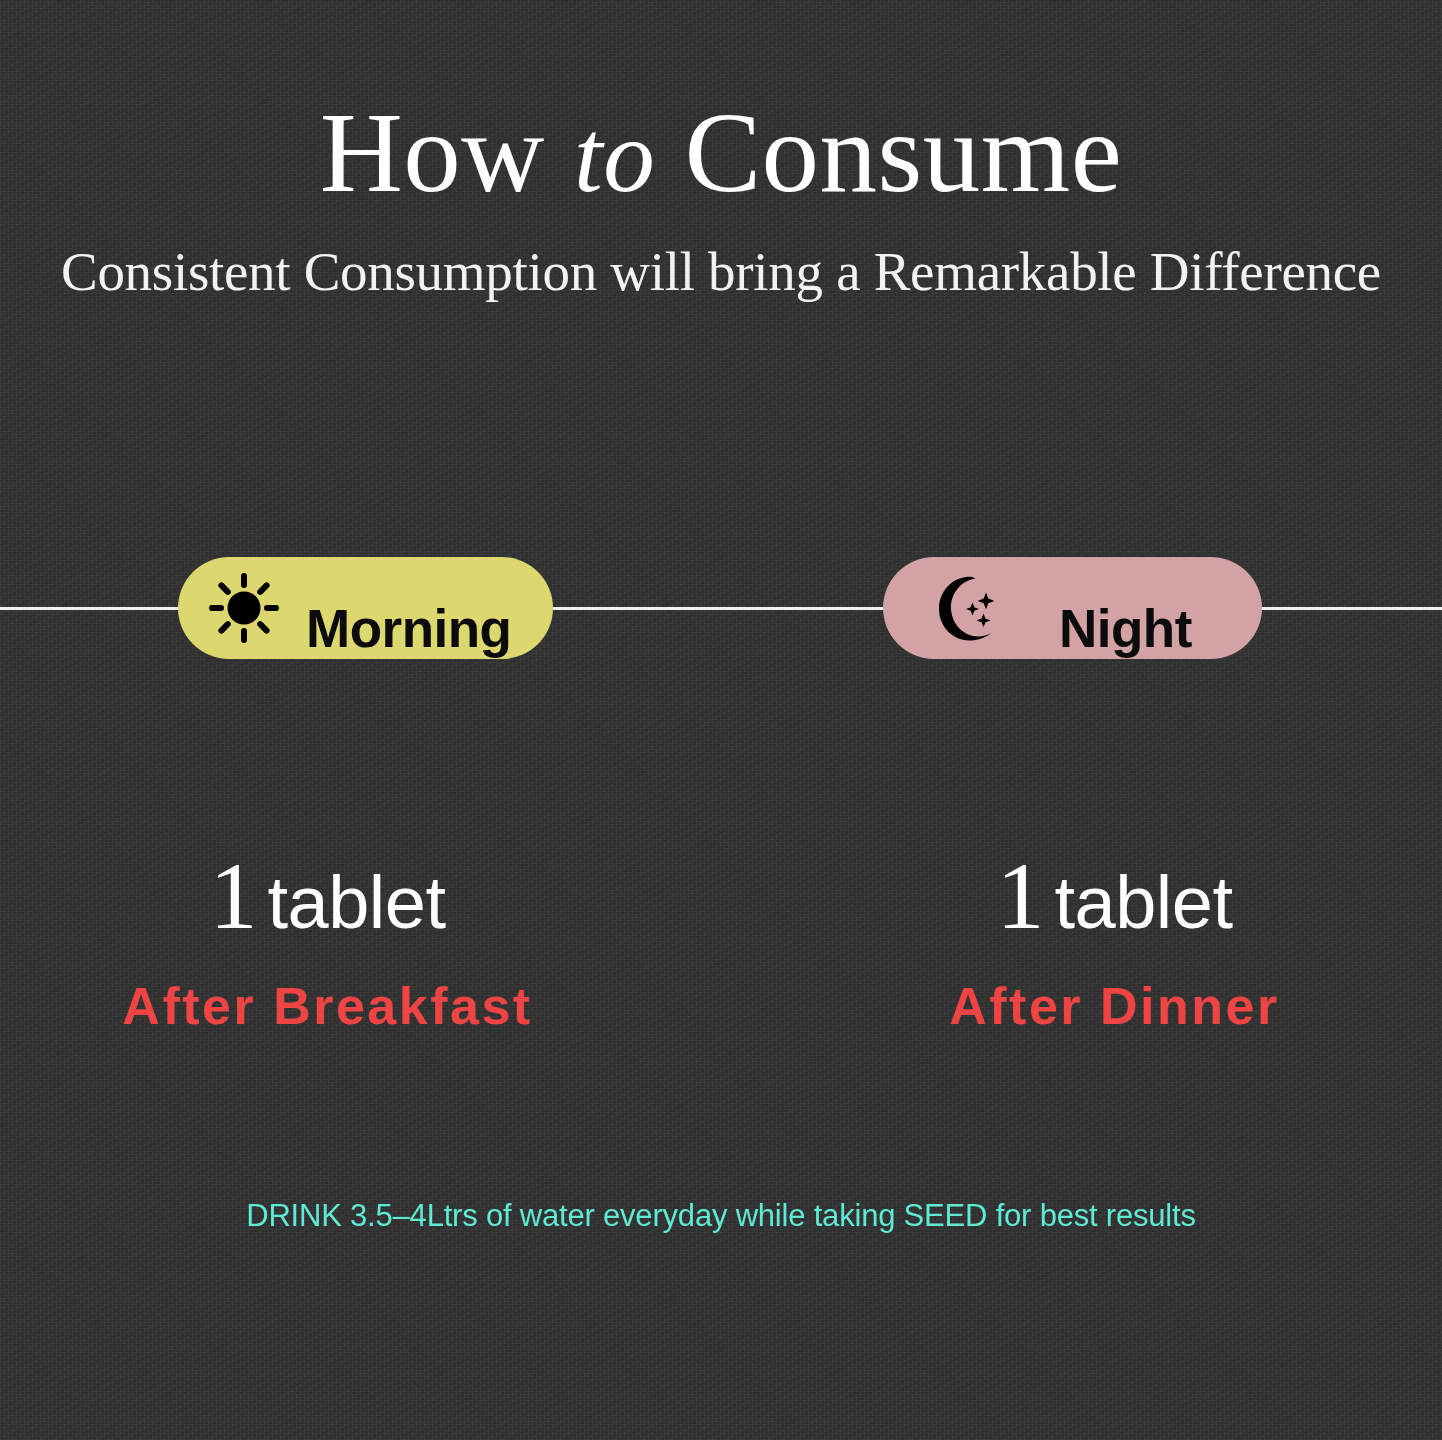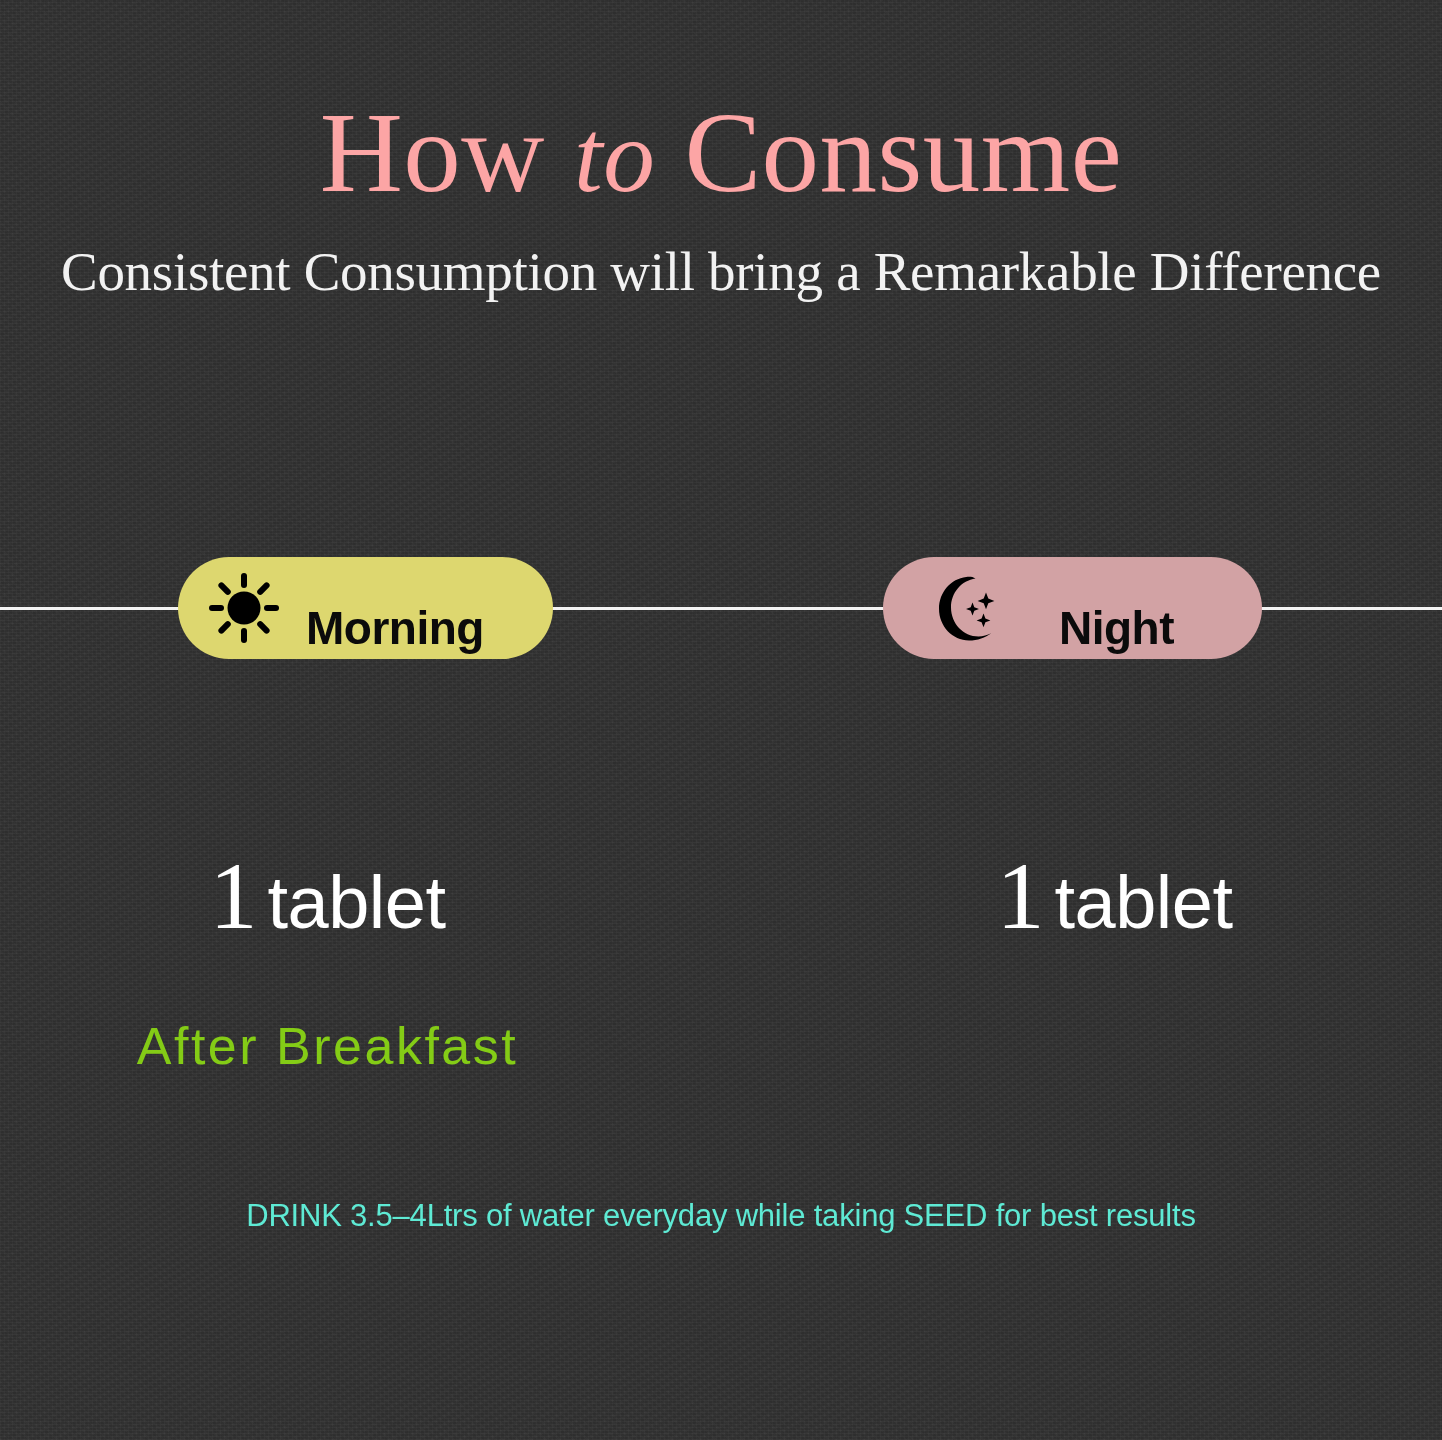--- a/index.html
+++ b/index.html
@@ -22,21 +22,21 @@
     z-index:0;
   }
   #page{position:absolute;inset:0;z-index:2;}
 
   
   #header{position:absolute;left:0;right:0;top:0;text-align:center;}
   #page-title{
     font-family:"Liberation Serif", serif;
     font-size:115px;
     line-height:1;
-    color:#fca5a5;
+    color:#ffffff;
     margin:0;
     padding-top:95px;
     font-weight:400;
     letter-spacing:.5px;
   }
   #page-title .ital{font-style:italic;font-size:103px;}
   #subtitle{
     font-family:Liberation Serif, serif;
     font-size:55px;
     line-height:1.32;
@@ -58,21 +58,21 @@
     border-radius:51px;
     display:flex;align-items:center;
     box-sizing:border-box;
   }
   #pill-morning{left:178px;width:375px;background:#ddd76f;padding-left:30px;}
   #pill-night{left:883px;width:379px;background:#d2a2a4;padding-left:48px;}
   .pill-icon{width:72px;height:72px;flex:0 0 72px;display:block;}
   .pill-label{
     font-family:"Liberation Sans", sans-serif;
     font-weight:700;
-    font-size:46px;
+    font-size:53px;
     color:#0b0b0b;
     letter-spacing:-.5px;
     margin-left:26px;
     white-space:nowrap;
     margin-top:40px;
   }
   #pill-night .pill-label{margin-left:56px;}
 
   
   #doses{position:absolute;left:0;right:0;top:848px;display:flex;}
@@ -93,24 +93,24 @@
   .dose-unit{
     font-family:"Liberation Sans", sans-serif;
     font-size:74px;
     font-weight:300;
     letter-spacing:-.5px;
     margin-left:10px;
   }
   .dose-when{
     font-family:"Liberation Sans", sans-serif;
     font-size:52px;
-    font-weight:400;
-    color:#84cc16;
+    font-weight:700;
+    color:#ef4444;
     letter-spacing:2.5px;
-    margin-top:72px;
+    margin-top:32px;
     white-space:nowrap;
   }
 
   
   #footer-note{
     position:absolute;left:0;right:0;top:1198px;
     text-align:center;
     font-family:"Liberation Sans", sans-serif;
     font-size:31px;
     font-weight:400;
@@ -171,19 +171,20 @@
       <div class="dose-amount">
         <span class="dose-count">1</span><span class="dose-unit">tablet</span>
       </div>
       <div class="dose-when">After Breakfast</div>
     </div>
 
     <div id="dose-col-night" class="dose-col">
       <div class="dose-amount">
         <span class="dose-count">1</span><span class="dose-unit">tablet</span>
       </div>
+      <div class="dose-when">After Dinner</div>
     </div>
 
   </div>
 
   <div id="footer-note">DRINK 3.5–4Ltrs of water everyday while taking SEED for best results</div>
 
 </div>
 
 </body></html>

